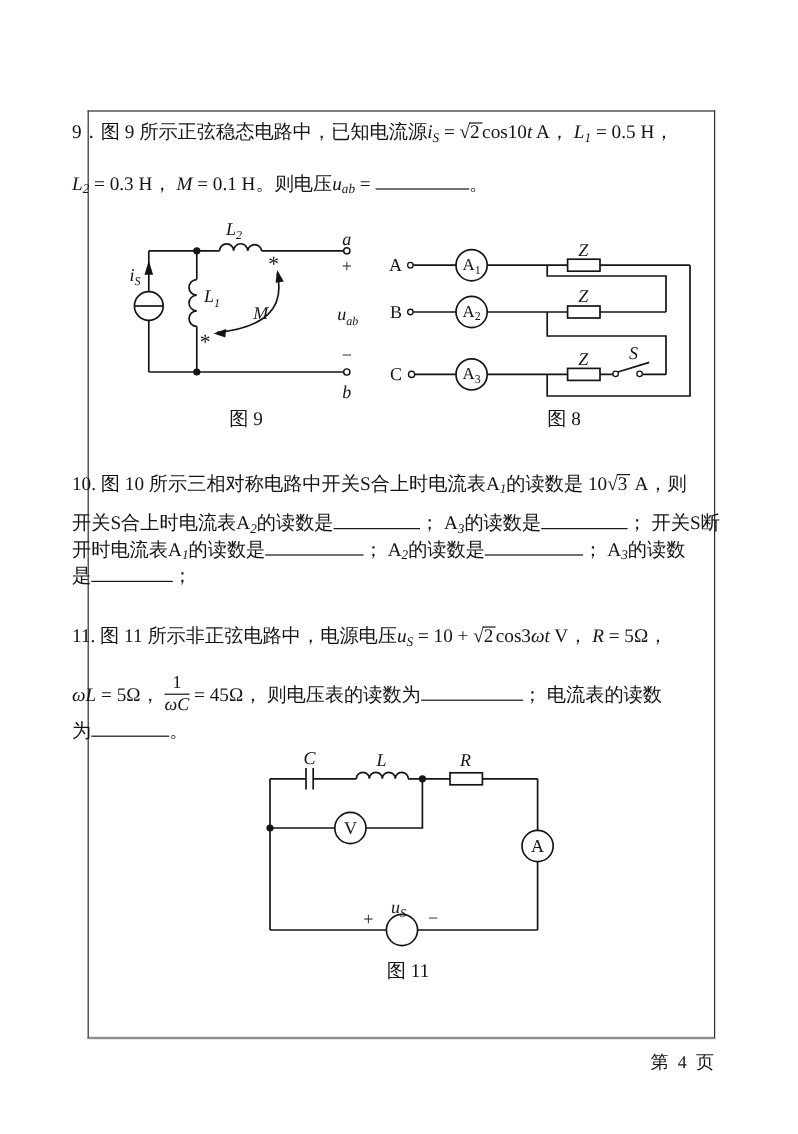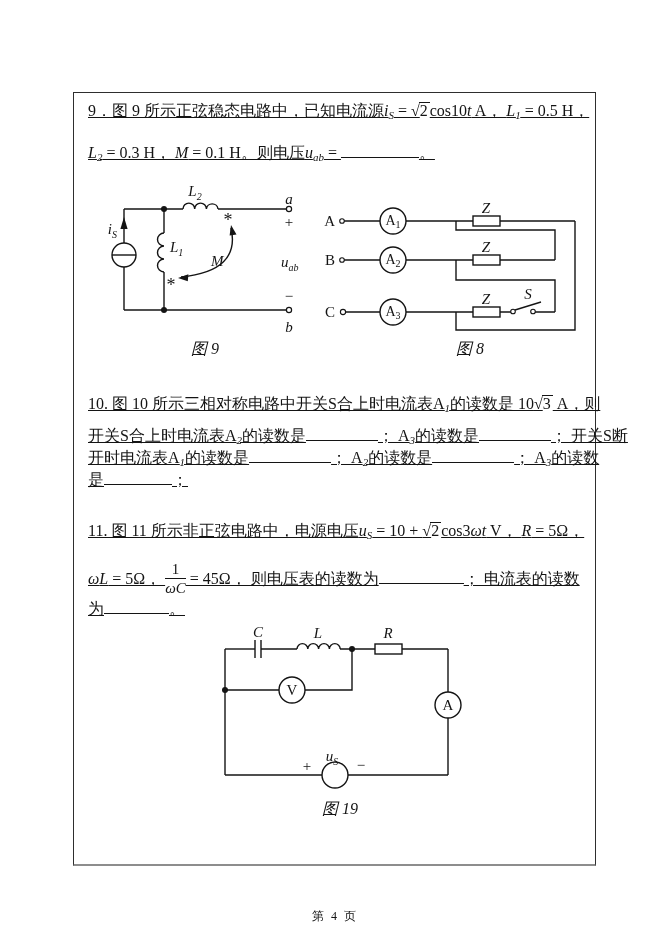--- a/index.html
+++ b/index.html
@@ -1,36 +1,36 @@
 <!DOCTYPE html>
 <html><head>
 <meta charset="utf-8">
 <style>
   html,body{margin:0;padding:0;background:#fff;}
   body{width:665px;height:945px;position:relative;overflow:hidden;
        font-family:"Liberation Serif","DejaVu Serif",serif;color:#141414;}
   .page-box{position:absolute;left:73px;top:92px;width:523px;height:774px;
        border:1.3px solid #2e2e2e;border-bottom:2.5px solid #8d8d8d;box-sizing:border-box;background:#fff;}
-  .tline{position:absolute;left:88px;width:518px;font-size:16px;line-height:22px;white-space:nowrap;text-decoration:underline;}
+  .tline{position:absolute;left:60px;width:518px;font-size:16px;line-height:22px;white-space:nowrap;}
   .mi{font-style:italic;font-family:"Liberation Serif","DejaVu Serif",serif;}
   sub.msub{font-size:11px;line-height:0;vertical-align:-3px;}
   .sq{font-style:normal;}
   .ov{display:inline-block;border-top:1.2px solid #141414;line-height:16px;padding:0 2px 0 1px;margin-left:-1px;}
   .blank{display:inline-block;height:15px;border-bottom:1.1px solid #141414;vertical-align:baseline;}
   .frac{display:inline-block;vertical-align:middle;text-align:center;font-size:15px;line-height:16px;position:relative;top:-2px;}
   .frac .num{display:block;border-bottom:1.2px solid #141414;padding:0 3px 1px 3px;}
   .frac .den{display:block;padding-top:1px;}
-  .caption{position:absolute;font-size:16px;text-align:center;width:80px;font-style:italic;}
+  .caption{position:absolute;font-size:16px;text-align:center;width:80px;}
   svg.fig{position:absolute;overflow:visible;}
   svg text{font-style:italic;font-size:15px;font-family:"Liberation Serif","DejaVu Serif",serif;fill:#141414;}
   svg text.up{font-style:normal;}
   svg text.star{font-size:18px;font-style:normal;}
   svg text.amlab{font-size:14px;}
   .svgsub{font-size:10px;}
-  .footer-text{position:absolute;left:73px;top:908px;width:524px;text-align:center;font-size:12px;letter-spacing:2px;}
+  .footer-text{position:absolute;left:73px;top:876px;width:524px;text-align:right;font-size:15px;letter-spacing:2px;}
 </style>
 </head>
 <body>
 
 <div class="page-box"></div>
 
 <div class="tline" style="top:100px">9．图 9 所示正弦稳态电路中，已知电流源<span class="mi">i</span><sub class="msub mi">S</sub> = <span class="sq">√</span><span class="ov">2</span>cos10<span class="mi">t</span> A，  <span class="mi">L</span><sub class="msub mi">1</sub> = 0.5 H，</div>
 <div class="tline" style="top:142px"><span class="mi">L</span><sub class="msub mi">2</sub> = 0.3 H，  <span class="mi">M</span> = 0.1 H。则电压<span class="mi">u</span><sub class="msub mi">ab</sub> = <span class="blank" style="width: 78px;"></span>。</div>
 
 <svg class="fig" style="left:95px;top:185px" width="215" height="155" viewBox="0 0 215 155">
@@ -141,15 +141,15 @@
   <text x="48" y="12" text-anchor="middle">C</text>
   <text x="108" y="13" text-anchor="middle">L</text>
   <text x="178" y="13" text-anchor="middle">R</text>
   <text x="82" y="70" text-anchor="middle" class="up">V</text>
   <text x="238" y="85" text-anchor="middle" class="up">A</text>
   <text x="122" y="136" text-anchor="middle"><tspan>u</tspan><tspan class="svgsub" dy="3.5">S</tspan></text>
   <text x="97" y="146" text-anchor="middle" class="up">+</text>
   <text x="151" y="145" text-anchor="middle" class="up">−</text>
 </svg>
 
-<div class="caption" style="left:300px;top:799px">图 19</div>
+<div class="caption" style="left:300px;top:799px">图 11</div>
 
 <div class="footer-text">第 4 页</div>
 
 </body></html>

